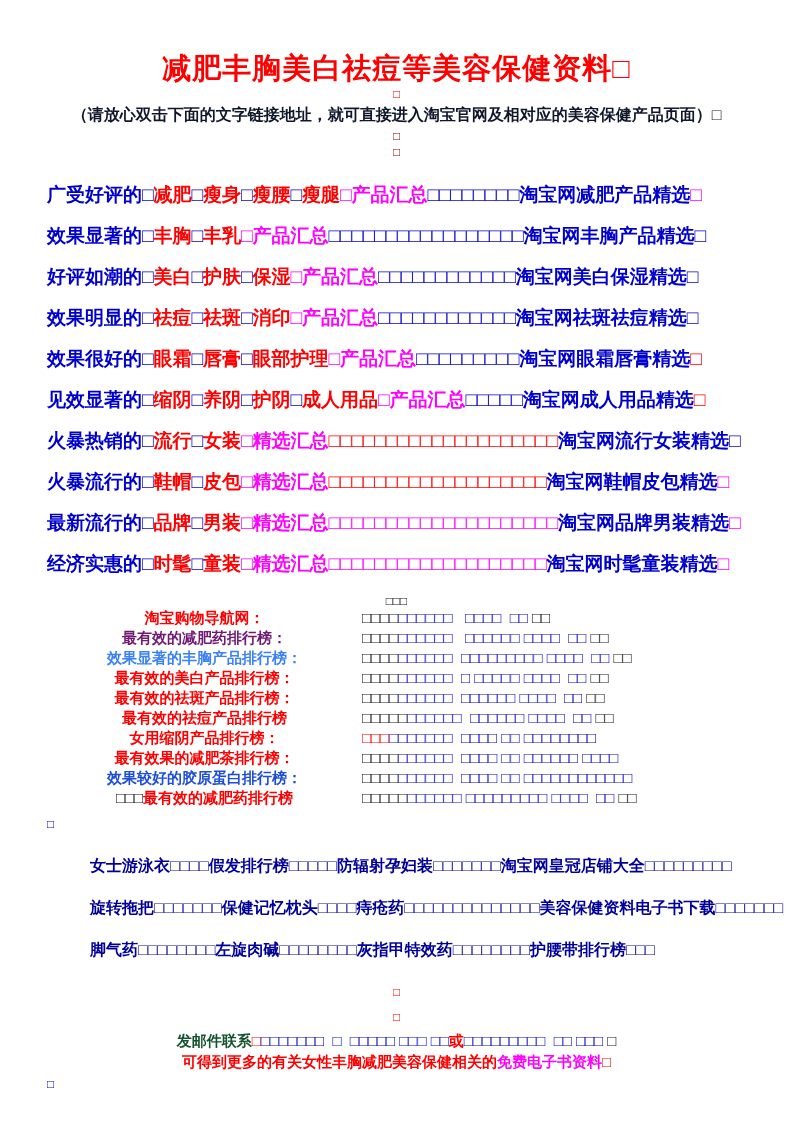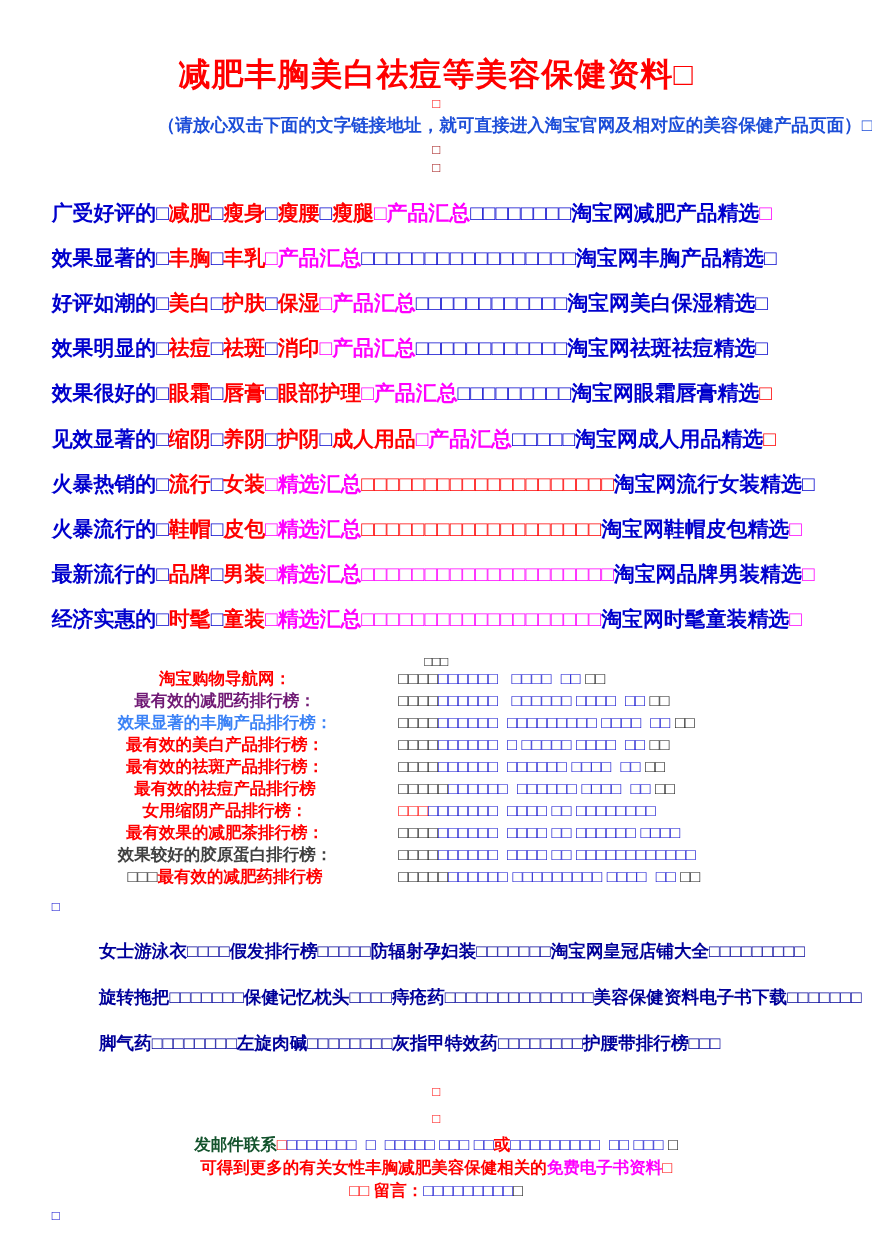--- a/index.html
+++ b/index.html
@@ -27,21 +27,21 @@
 </style>
 </head>
 <body>
 
 <div class="page">
 
   <div class="title rich" style="color: rgb(255, 0, 0);">减肥丰胸美白祛痘等美容保健资料□</div>
 
   <div class="boxline" style="color: rgb(255, 0, 0);">□</div>
 
-  <div class="subtitle" style="color: #1d4ed8; text-align: right;">（请放心双击下面的文字链接地址，就可直接进入淘宝官网及相对应的美容保健产品页面）□</div>
+  <div class="subtitle" style="color: #0f172a;">（请放心双击下面的文字链接地址，就可直接进入淘宝官网及相对应的美容保健产品页面）□</div>
 
   <div class="boxline" style="color: rgb(153, 0, 0);">□</div>
   <div class="boxline" style="color: rgb(153, 0, 0);">□</div>
 
   <div class="products">
     <p class="rich"><span style="color: rgb(0, 0, 204);">广受好评的</span><span style="color: rgb(0, 0, 204);">□</span><span style="color: rgb(255, 0, 0);">减肥</span><span style="color: rgb(0, 0, 204);">□</span><span style="color: rgb(255, 0, 0);">瘦身</span><span style="color: rgb(0, 0, 204);">□</span><span style="color: rgb(255, 0, 0);">瘦腰</span><span style="color: rgb(0, 0, 204);">□</span><span style="color: rgb(255, 0, 0);">瘦腿</span><span style="color: rgb(255, 0, 255);">□</span><span style="color: rgb(255, 0, 255);">产品汇总</span><span style="color: rgb(0, 0, 204);">□□□□□□□□</span><span style="color: rgb(0, 0, 204);">淘宝网减肥产品精选</span><span style="color: rgb(255, 0, 255);">□</span></p>
     <p class="rich"><span style="color: rgb(0, 0, 204);">效果显著的</span><span style="color: rgb(0, 0, 204);">□</span><span style="color: rgb(255, 0, 0);">丰胸</span><span style="color: rgb(0, 0, 204);">□</span><span style="color: rgb(255, 0, 0);">丰乳</span><span style="color: rgb(255, 0, 255);">□</span><span style="color: rgb(255, 0, 255);">产品汇总</span><span style="color: rgb(0, 0, 204);">□□□□□□□□□□□□□□□□□</span><span style="color: rgb(0, 0, 204);">淘宝网丰胸产品精选</span><span style="color: rgb(0, 0, 204);">□</span></p>
     <p class="rich"><span style="color: rgb(0, 0, 204);">好评如潮的</span><span style="color: rgb(0, 0, 204);">□</span><span style="color: rgb(255, 0, 0);">美白</span><span style="color: rgb(0, 0, 204);">□</span><span style="color: rgb(255, 0, 0);">护肤</span><span style="color: rgb(0, 0, 204);">□</span><span style="color: rgb(255, 0, 0);">保湿</span><span style="color: rgb(255, 0, 255);">□</span><span style="color: rgb(255, 0, 255);">产品汇总</span><span style="color: rgb(0, 0, 204);">□□□□□□□□□□□□</span><span style="color: rgb(0, 0, 204);">淘宝网美白保湿精选</span><span style="color: rgb(0, 0, 204);">□</span></p>
     <p class="rich"><span style="color: rgb(0, 0, 204);">效果明显的</span><span style="color: rgb(0, 0, 204);">□</span><span style="color: rgb(255, 0, 0);">祛痘</span><span style="color: rgb(0, 0, 204);">□</span><span style="color: rgb(255, 0, 0);">祛斑</span><span style="color: rgb(0, 0, 204);">□</span><span style="color: rgb(255, 0, 0);">消印</span><span style="color: rgb(255, 0, 255);">□</span><span style="color: rgb(255, 0, 255);">产品汇总</span><span style="color: rgb(0, 0, 204);">□□□□□□□□□□□□</span><span style="color: rgb(0, 0, 204);">淘宝网祛斑祛痘精选</span><span style="color: rgb(0, 0, 204);">□</span></p>
     <p class="rich"><span style="color: rgb(0, 0, 204);">效果很好的</span><span style="color: rgb(0, 0, 204);">□</span><span style="color: rgb(255, 0, 0);">眼霜</span><span style="color: rgb(0, 0, 204);">□</span><span style="color: rgb(255, 0, 0);">唇膏</span><span style="color: rgb(0, 0, 204);">□</span><span style="color: rgb(255, 0, 0);">眼部护理</span><span style="color: rgb(255, 0, 255);">□</span><span style="color: rgb(255, 0, 255);">产品汇总</span><span style="color: rgb(0, 0, 204);">□□□□□□□□□</span><span style="color: rgb(0, 0, 204);">淘宝网眼霜唇膏精选</span><span style="color: rgb(255, 0, 0);">□</span></p>
@@ -56,35 +56,34 @@
     <div class="rank-head" style="color: rgb(17, 17, 17);">□□□</div>
 
     <div class="rank-row"><span class="rank-label rich"><span style="color: rgb(255, 0, 0);">淘宝购物导航网：</span></span><span class="rich"><span style="color: rgb(17, 17, 17);">□□□□</span><span style="color: rgb(0, 0, 204);">□□□□□□   □□□□  □□ </span><span style="color: rgb(17, 17, 17);">□□</span></span></div>
     <div class="rank-row"><span class="rank-label rich"><span style="color: #701a75; font-family: Liberation Serif, serif;">最有效的减肥药排行榜：</span></span><span class="rich"><span style="color: rgb(17, 17, 17);">□□□□</span><span style="color: rgb(0, 0, 204);">□□□□□□   □□□□□□ □□□□  □□ </span><span style="color: rgb(17, 17, 17);">□□</span></span></div>
     <div class="rank-row"><span class="rank-label rich"><span style="color: #3b82f6;">效果显著的丰胸产品排行榜：</span></span><span class="rich"><span style="color: rgb(17, 17, 17);">□□□□</span><span style="color: rgb(0, 0, 204);">□□□□□□  □□□□□□□□□ □□□□  □□ </span><span style="color: rgb(17, 17, 17);">□□</span></span></div>
     <div class="rank-row"><span class="rank-label rich"><span style="color: rgb(255, 0, 0);">最有效的美白产品排行榜：</span></span><span class="rich"><span style="color: rgb(17, 17, 17);">□□□□</span><span style="color: rgb(0, 0, 204);">□□□□□□  □ □□□□□ □□□□  □□ </span><span style="color: rgb(17, 17, 17);">□□</span></span></div>
     <div class="rank-row"><span class="rank-label rich"><span style="color: rgb(255, 0, 0);">最有效的祛斑产品排行榜：</span></span><span class="rich"><span style="color: rgb(17, 17, 17);">□□□□</span><span style="color: rgb(0, 0, 204);">□□□□□□  □□□□□□ □□□□  □□ </span><span style="color: rgb(17, 17, 17);">□□</span></span></div>
     <div class="rank-row"><span class="rank-label rich"><span style="color: rgb(255, 0, 0);">最有效的祛痘产品排行榜</span></span><span class="rich"><span style="color: rgb(17, 17, 17);">□□□□□</span><span style="color: rgb(0, 0, 204);">□□□□□□  □□□□□□ □□□□  □□ </span><span style="color: rgb(17, 17, 17);">□□</span></span></div>
     <div class="rank-row"><span class="rank-label rich"><span style="color: rgb(255, 0, 0);">女用缩阴产品排行榜：</span></span><span class="rich"><span style="color: rgb(255, 0, 0);">□□□</span><span style="color: rgb(0, 0, 204);">□□□□□□□  □□□□ □□ □□□□□□□□</span></span></div>
     <div class="rank-row"><span class="rank-label rich"><span style="color: rgb(255, 0, 0);">最有效果的减肥茶排行榜：</span></span><span class="rich"><span style="color: rgb(17, 17, 17);">□□□□</span><span style="color: rgb(0, 0, 204);">□□□□□□  □□□□ □□ □□□□□□ □□□□</span></span></div>
-    <div class="rank-row"><span class="rank-label rich"><span style="color: #404040;">效果较好的胶原蛋白排行榜：</span></span><span class="rich"><span style="color: rgb(17, 17, 17);">□□□□</span><span style="color: rgb(0, 0, 204);">□□□□□□  □□□□ □□ □□□□□□□□□□□□</span></span></div>
+    <div class="rank-row"><span class="rank-label rich"><span style="color: #1d4ed8;">效果较好的胶原蛋白排行榜：</span></span><span class="rich"><span style="color: rgb(17, 17, 17);">□□□□</span><span style="color: rgb(0, 0, 204);">□□□□□□  □□□□ □□ □□□□□□□□□□□□</span></span></div>
     <div class="rank-row"><span class="rank-label rich"><span style="color: rgb(17, 17, 17);">□□□</span><span style="color: rgb(255, 0, 0);">最有效的减肥药排行榜</span></span><span class="rich"><span style="color: rgb(17, 17, 17);">□□□□□</span><span style="color: rgb(0, 0, 204);">□□□□□□ □□□□□□□□□ □□□□  □□ </span><span style="color: rgb(17, 17, 17);">□□</span></span></div>
   </div>
 
   <div class="divider" style="color: rgb(0, 0, 204);">□</div>
 
   <div class="quick">
     <p class="rich"><span style="color: rgb(0, 0, 153);">女士游泳衣</span><span style="color: rgb(0, 0, 153);">□□□□</span><span style="color: rgb(0, 0, 153);">假发排行榜</span><span style="color: rgb(0, 0, 153);">□□□□□</span><span style="color: rgb(0, 0, 153);">防辐射孕妇装</span><span style="color: rgb(0, 0, 153);">□□□□□□□</span><span style="color: rgb(0, 0, 153);">淘宝网皇冠店铺大全</span><span style="color: rgb(0, 0, 153);">□□□□□□□□□</span></p>
     <p class="rich"><span style="color: rgb(0, 0, 153);">旋转拖把</span><span style="color: rgb(0, 0, 153);">□□□□□□□</span><span style="color: rgb(0, 0, 153);">保健记忆枕头</span><span style="color: rgb(0, 0, 153);">□□□□</span><span style="color: rgb(0, 0, 153);">痔疮药</span><span style="color: rgb(0, 0, 153);">□□□□□□□□□□□□□□</span><span style="color: rgb(0, 0, 153);">美容保健资料电子书下载</span><span style="color: rgb(0, 0, 153);">□□□□□□□</span></p>
     <p class="rich"><span style="color: rgb(0, 0, 153);">脚气药</span><span style="color: rgb(0, 0, 153);">□□□□□□□□</span><span style="color: rgb(0, 0, 153);">左旋肉碱</span><span style="color: rgb(0, 0, 153);">□□□□□□□□</span><span style="color: rgb(0, 0, 153);">灰指甲特效药</span><span style="color: rgb(0, 0, 153);">□□□□□□□□</span><span style="color: rgb(0, 0, 153);">护腰带排行榜</span><span style="color: rgb(0, 0, 153);">□□□</span></p>
   </div>
 
   <div class="contact">
     <div class="cbox" style="color: rgb(255, 0, 0);">□</div>
     <div class="cbox" style="color: rgb(255, 0, 0);">□</div>
     <p class="cline rich"><span style="color: #14532d;">发邮件联系</span><span style="color: rgb(255, 0, 0);">□</span><span style="color: rgb(0, 0, 204);">□□□□□□□  □  □□□□□ □□□ □□</span><span style="color: rgb(255, 0, 0);">或</span><span style="color: rgb(0, 0, 204);">□□□□□□□□□  □□ □□□ </span><span style="color: rgb(17, 17, 17);">□</span></p>
     <p class="cline big rich"><span style="color: rgb(255, 0, 0);">可得到更多的有关女性丰胸减肥美容保健相关的</span><span style="color: rgb(255, 0, 255);">免费电子书资料</span><span style="color: rgb(255, 0, 0);">□</span></p>
-    <p class="cline rich"><span style="color: rgb(255, 0, 0);">□□ 留言：</span><span style="color: rgb(0, 0, 204);">□□□□□□□□□</span><span style="color: rgb(17, 17, 17);">□</span></p>
   </div>
 
   <div class="footer-box" style="color: rgb(0, 0, 204);">□</div>
 
 </div>
 
 </body></html>

